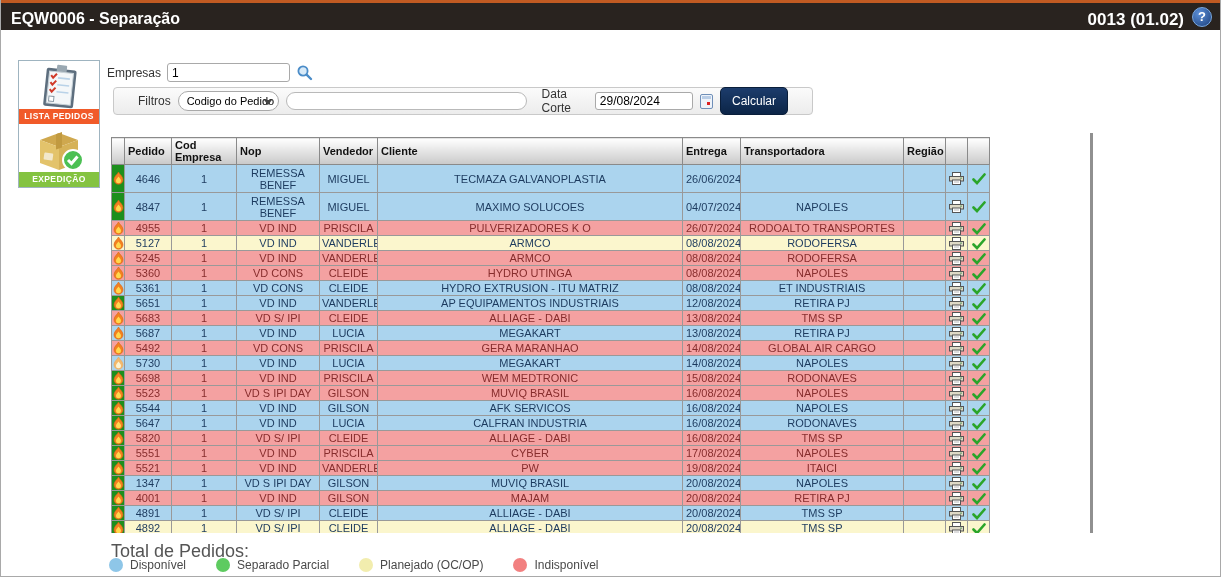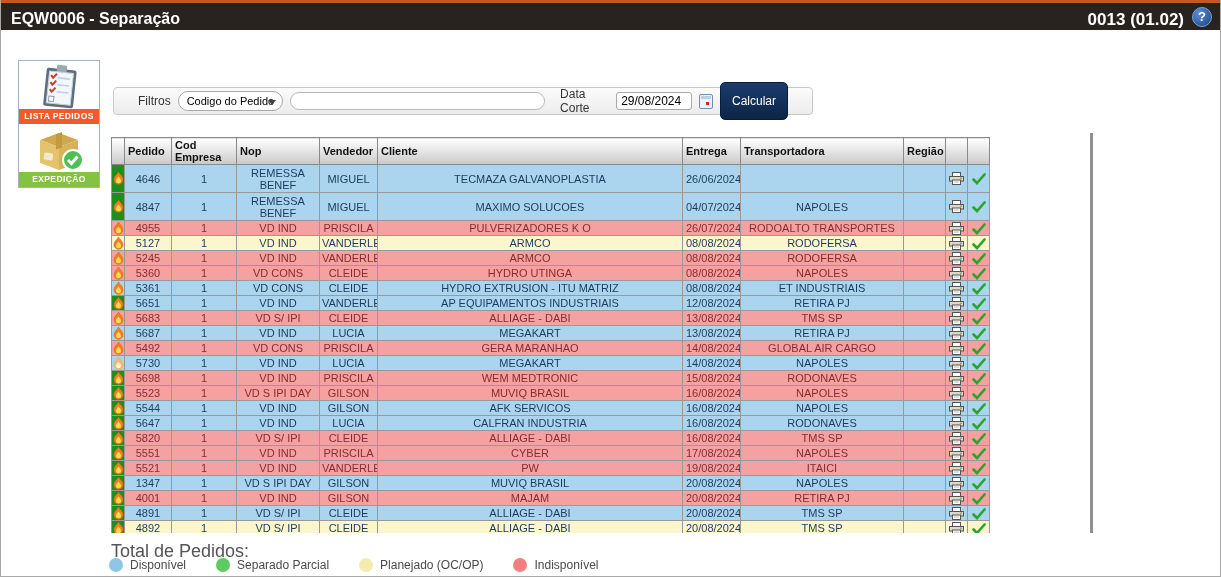--- a/index.html
+++ b/index.html
@@ -26,25 +26,25 @@
   .lbl { font-size:12px; color:#333; }
   .empresas-row { position:absolute; left:106px; top:63px; display:flex; align-items:center; gap:6px; }
   .empresas-row input { width:123px; height:19px; border:1px solid #a9a9a9; border-radius:3px; font-size:12px; padding:0 4px; font-family:inherit; }
   .filter-bar { position:absolute; left:112px; top:87px; width:700px; height:28px; border:1px solid #c9c9c9; border-radius:4px;
     background:linear-gradient(#fbfbfb,#ececec); display:flex; align-items:center; gap:7px; padding:0 24px; }
   .sel { position:relative; width:120px; height:20px; border:1px solid #a9a9a9; border-radius:10px; background:#fff;
     font-size:11px; line-height:18px; padding:0 16px 0 8px; cursor:pointer; white-space:nowrap; overflow:hidden; }
   .sel .chev { position:absolute; right:6px; top:8px; width:0; height:0; border-left:4px solid transparent;
     border-right:4px solid transparent; border-top:5px solid #444; }
   .filter-input { width:298px; height:18px; border:1px solid #b9b9b9; border-radius:9px; font-size:11px; padding:0 8px; font-family:inherit; }
-  .date-input { width:76px; height:18px; border:1px solid #a9a9a9; border-radius:3px; font-size:12px; padding:0 4px; font-family:inherit; }
+  .date-input { width:98px; height:18px; border:1px solid #a9a9a9; border-radius:3px; font-size:12px; padding:0 4px; font-family:inherit; }
   .cal-icon { width:16px; height:15px; border:1px solid #6f8fb8; border-radius:2px; background:#eef3fa; position:relative; cursor:pointer; }
   .cal-icon:before { content:""; position:absolute; left:1px; right:1px; top:1px; height:3px; background:#b9cde6; }
   .cal-icon:after { content:""; position:absolute; left:6px; top:7px; width:3px; height:3px; background:#d22; }
-  .calc-btn { height:38px; padding:0 11px; background:linear-gradient(#1c3c6c,#0c2547); color:#fff; font-size:12px;
+  .calc-btn { height:28px; padding:0 11px; background:linear-gradient(#1c3c6c,#0c2547); color:#fff; font-size:12px;
     border:1px solid #0a1e3a; border-radius:5px; cursor:pointer; font-family:inherit; }
   .mag { cursor:pointer; }
 
   
   .grid-wrap { position:absolute; left:110px; top:137px; width:880px; height:396px; overflow:hidden; }
   table { border-collapse:collapse; table-layout:fixed; width:878px; font-size:11px; }
   th { background:linear-gradient(#ffffff,#c9c9c9); border:1px solid #8a8a8a; font-weight:bold; color:#111;
     text-align:left; padding:1px 3px; height:26px; font-size:11px; }
   td { border:1px solid #999; padding:0 2px; text-align:center; white-space:nowrap; overflow:hidden; height:15px; }
   tr.tall td { height:28px; }
@@ -109,20 +109,28 @@
           <polygon points="24,7.2 30,5 30,20.5 24,22.5" fill="#c19a40"></polygon>
           <rect x="12" y="26" width="9" height="7" rx="1" fill="#f2e8cc" transform="rotate(8 16 29)"></rect>
           <circle cx="41" cy="33" r="10" fill="#4cc054" stroke="#fff" stroke-width="2"></circle>
           <path d="M36 33 l3.5 3.5 6-7" stroke="#fff" stroke-width="3" fill="none"></path>
         </svg>
       </div>
       <div class="side-label lbl-green">EXPEDIÇÃO</div>
     </div>
   </div>
 
+  <div class="empresas-row">
+    <span class="lbl">Empresas</span>
+    <input type="text" value="1" style="">
+    <svg class="mag" width="17" height="17" viewBox="0 0 17 17">
+      <circle cx="7" cy="7" r="4.6" fill="#d8eaf8" stroke="#4a8cc8" stroke-width="1.8"></circle>
+      <line x1="10.6" y1="10.6" x2="15" y2="15" stroke="#4a8cc8" stroke-width="2.4" stroke-linecap="round"></line>
+    </svg>
+  </div>
 
   <div class="filter-bar">
     <span class="lbl">Filtros</span>
     <div class="sel">
       <span>Codigo do Pedido</span>
       <span class="chev"></span>
     </div>
     <input class="filter-input" type="text" value="" style="">
     <span class="lbl" style="margin-left:8px">Data Corte</span>
     <input class="date-input" type="text" value="29/08/2024" style="">

